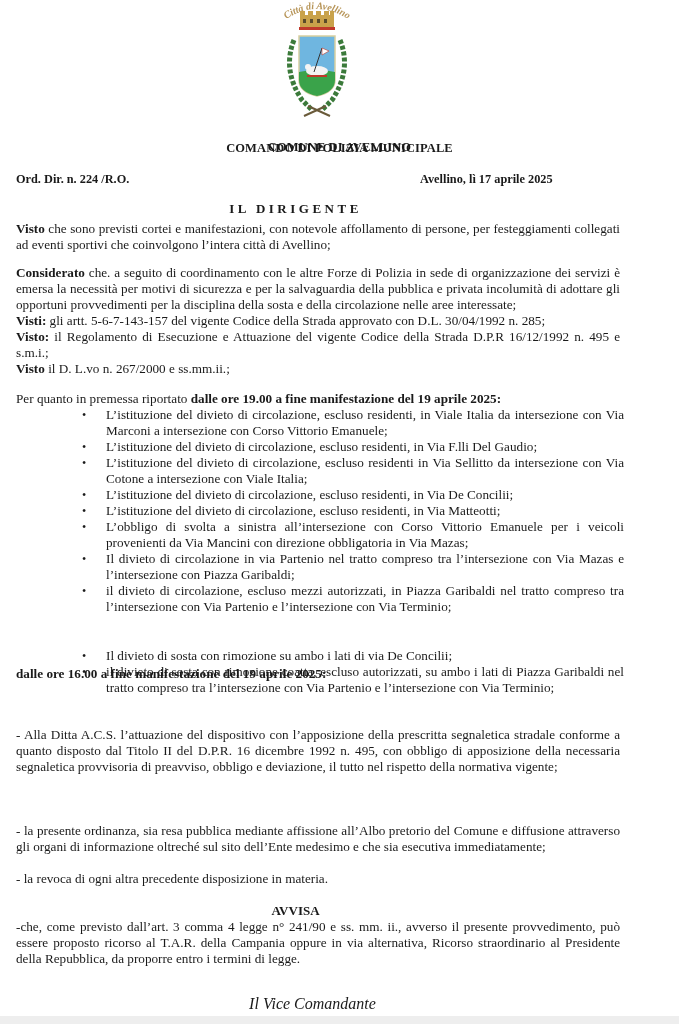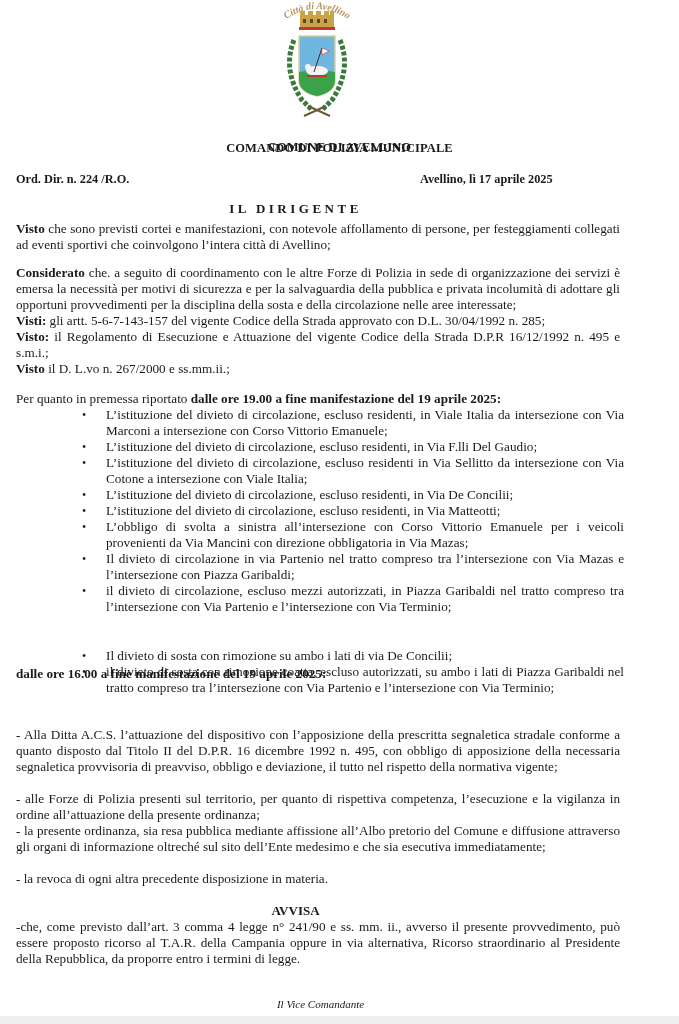--- a/index.html
+++ b/index.html
@@ -14,21 +14,21 @@
   .meta-row { position: absolute; top: 171px; left: 16px; width: 642px; font-weight: bold; font-size: 12.3px; }
   .meta-row .l { position: absolute; left: 0; }
   .meta-row .r { position: absolute; left: 404px; }
   .title { position: absolute; left: 0; width: 591px; text-align: center; font-weight: bold; letter-spacing: 3.5px; font-size: 13px; }
   .para { position: absolute; left: 16px; width: 604px; text-align: justify; }
   .para b { font-weight: bold; }
   .block { position: absolute; left: 16px; width: 606px; }
   ul.bul { position: absolute; left: 78px; width: 546px; margin: 0; padding: 0; list-style: none; }
   ul.bul li { position: relative; padding-left: 28px; text-align: justify; }
   ul.bul li .dot { position: absolute; left: 4px; top: 0; font-size: 12px; }
-  .sig { position: absolute; left: 12px; width: 617px; text-align: center; font-style: italic; font-size: 11px; top: 996px; }
+  .sig { position: absolute; left: 4px; width: 617px; text-align: center; font-style: italic; font-size: 16px; top: 996px; }
   .bottom-fade { position: absolute; left: 0; top: 1016px; width: 679px; height: 8px; background: #eeeeee; }
 </style>
 </head>
 <body>
 
 <div class="page">
 
   <div class="crest">
     <svg width="90" height="122" viewBox="0 0 90 122">
       <defs>
@@ -91,21 +91,20 @@
     <li><span class="dot">•</span><span>il divieto di circolazione, escluso mezzi autorizzati, in Piazza Garibaldi nel tratto compreso tra l’intersezione con Via Partenio e l’intersezione con Via Terminio;</span></li>
   </ul>
 
   <div class="block" style="top:625px;margin-top:41px;"><b>dalle ore 16.00 a fine manifestazione del 19 aprile 2025:</b></div>
   <ul class="bul" style="top:648px;">
     <li><span class="dot">•</span><span>Il divieto di sosta con rimozione su ambo i lati di via De Concilii;</span></li>
     <li><span class="dot">•</span><span>il divieto di sosta con rimozione coatta, escluso autorizzati, su ambo i lati di Piazza Garibaldi nel tratto compreso tra l’intersezione con Via Partenio e l’intersezione con Via Terminio;</span></li>
   </ul>
 
   <div class="para" style="top:727px;">- Alla Ditta A.C.S. l’attuazione del dispositivo con l’apposizione della prescritta segnaletica stradale conforme a quanto disposto dal Titolo II del D.P.R. 16 dicembre 1992 n. 495, con obbligo di apposizione della necessaria segnaletica provvisoria di preavviso, obbligo e deviazione, il tutto nel rispetto della normativa vigente;</div>
-  <div class="para" style="top:791px;">- alle Forze di Polizia presenti sul territorio, per quanto di rispettiva competenza, l’esecuzione e la vigilanza in ordine all’attuazione della presente ordinanza;</div>
   <div class="para" style="top:871px;">- la revoca di ogni altra precedente disposizione in materia.</div>
   <div class="para" style="top:823px;">- la presente ordinanza, sia resa pubblica mediante affissione all’Albo pretorio del Comune e diffusione attraverso gli organi di informazione oltreché sul sito dell’Ente medesimo e che sia esecutiva immediatamente;</div>
 
   <div class="title" style="top:903px; letter-spacing:0;">AVVISA</div>
   <div class="para" style="top:919px;">-che, come previsto dall’art. 3 comma 4 legge n° 241/90 e ss. mm. ii., avverso il presente provvedimento, può essere proposto ricorso al T.A.R. della Campania oppure in via alternativa, Ricorso straordinario al Presidente della Repubblica, da proporre entro i termini di legge.</div>
 
   <div class="sig">Il Vice Comandante</div>
   <div class="bottom-fade"></div>
 </div>
 

